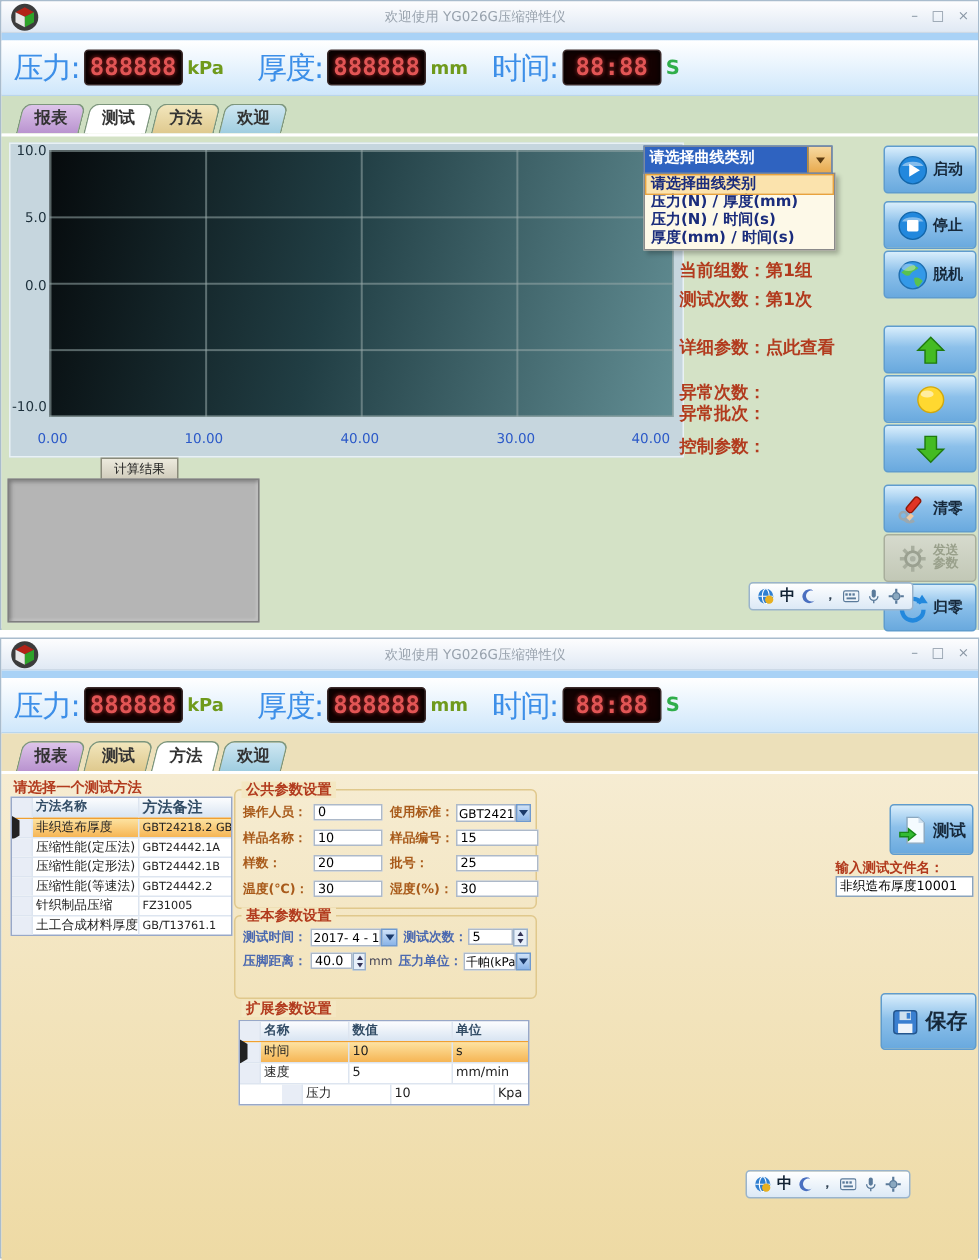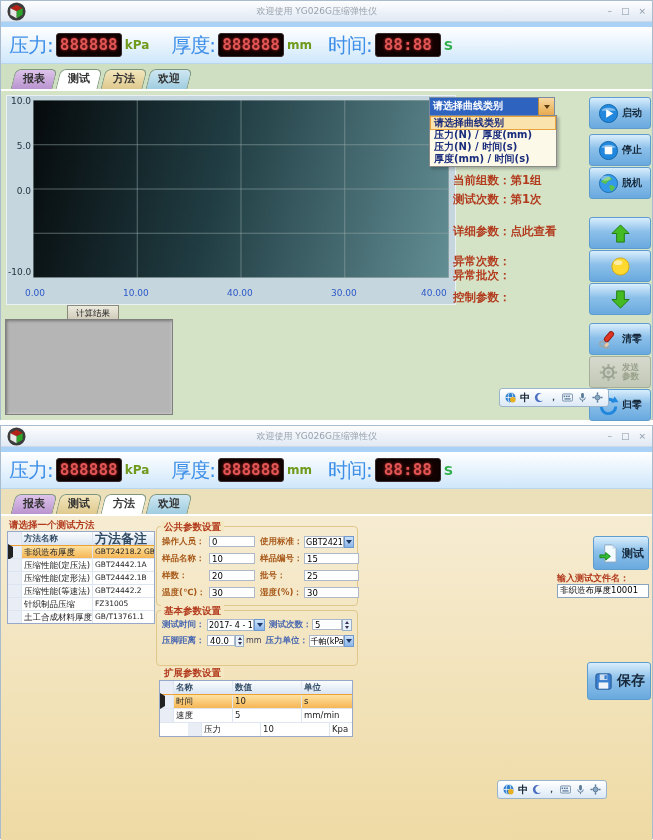--- a/index.html
+++ b/index.html
@@ -354,21 +354,21 @@
     </div>
 
     <div class="main">
 
       <span class="selcap">请选择一个测试方法</span>
 
       <div class="mtable">
         <div class="mrow mhead">
           <span class="mc0"></span>
           <span class="mc1">方法名称</span>
-          <span class="mc2" style="font-size:13px">方法备注</span>
+          <span class="mc2" style="font-size:10px">方法备注</span>
         </div>
         <div class="mrow sel">
           <span class="mc0"><i class="rowind"></i></span>
           <span class="mc1">非织造布厚度</span>
           <span class="mc2">GBT24218.2 GB/T3820</span>
         </div>
         <div class="mrow">
           <span class="mc0"></span>
           <span class="mc1">压缩性能(定压法)</span>
           <span class="mc2">GBT24442.1A</span>

